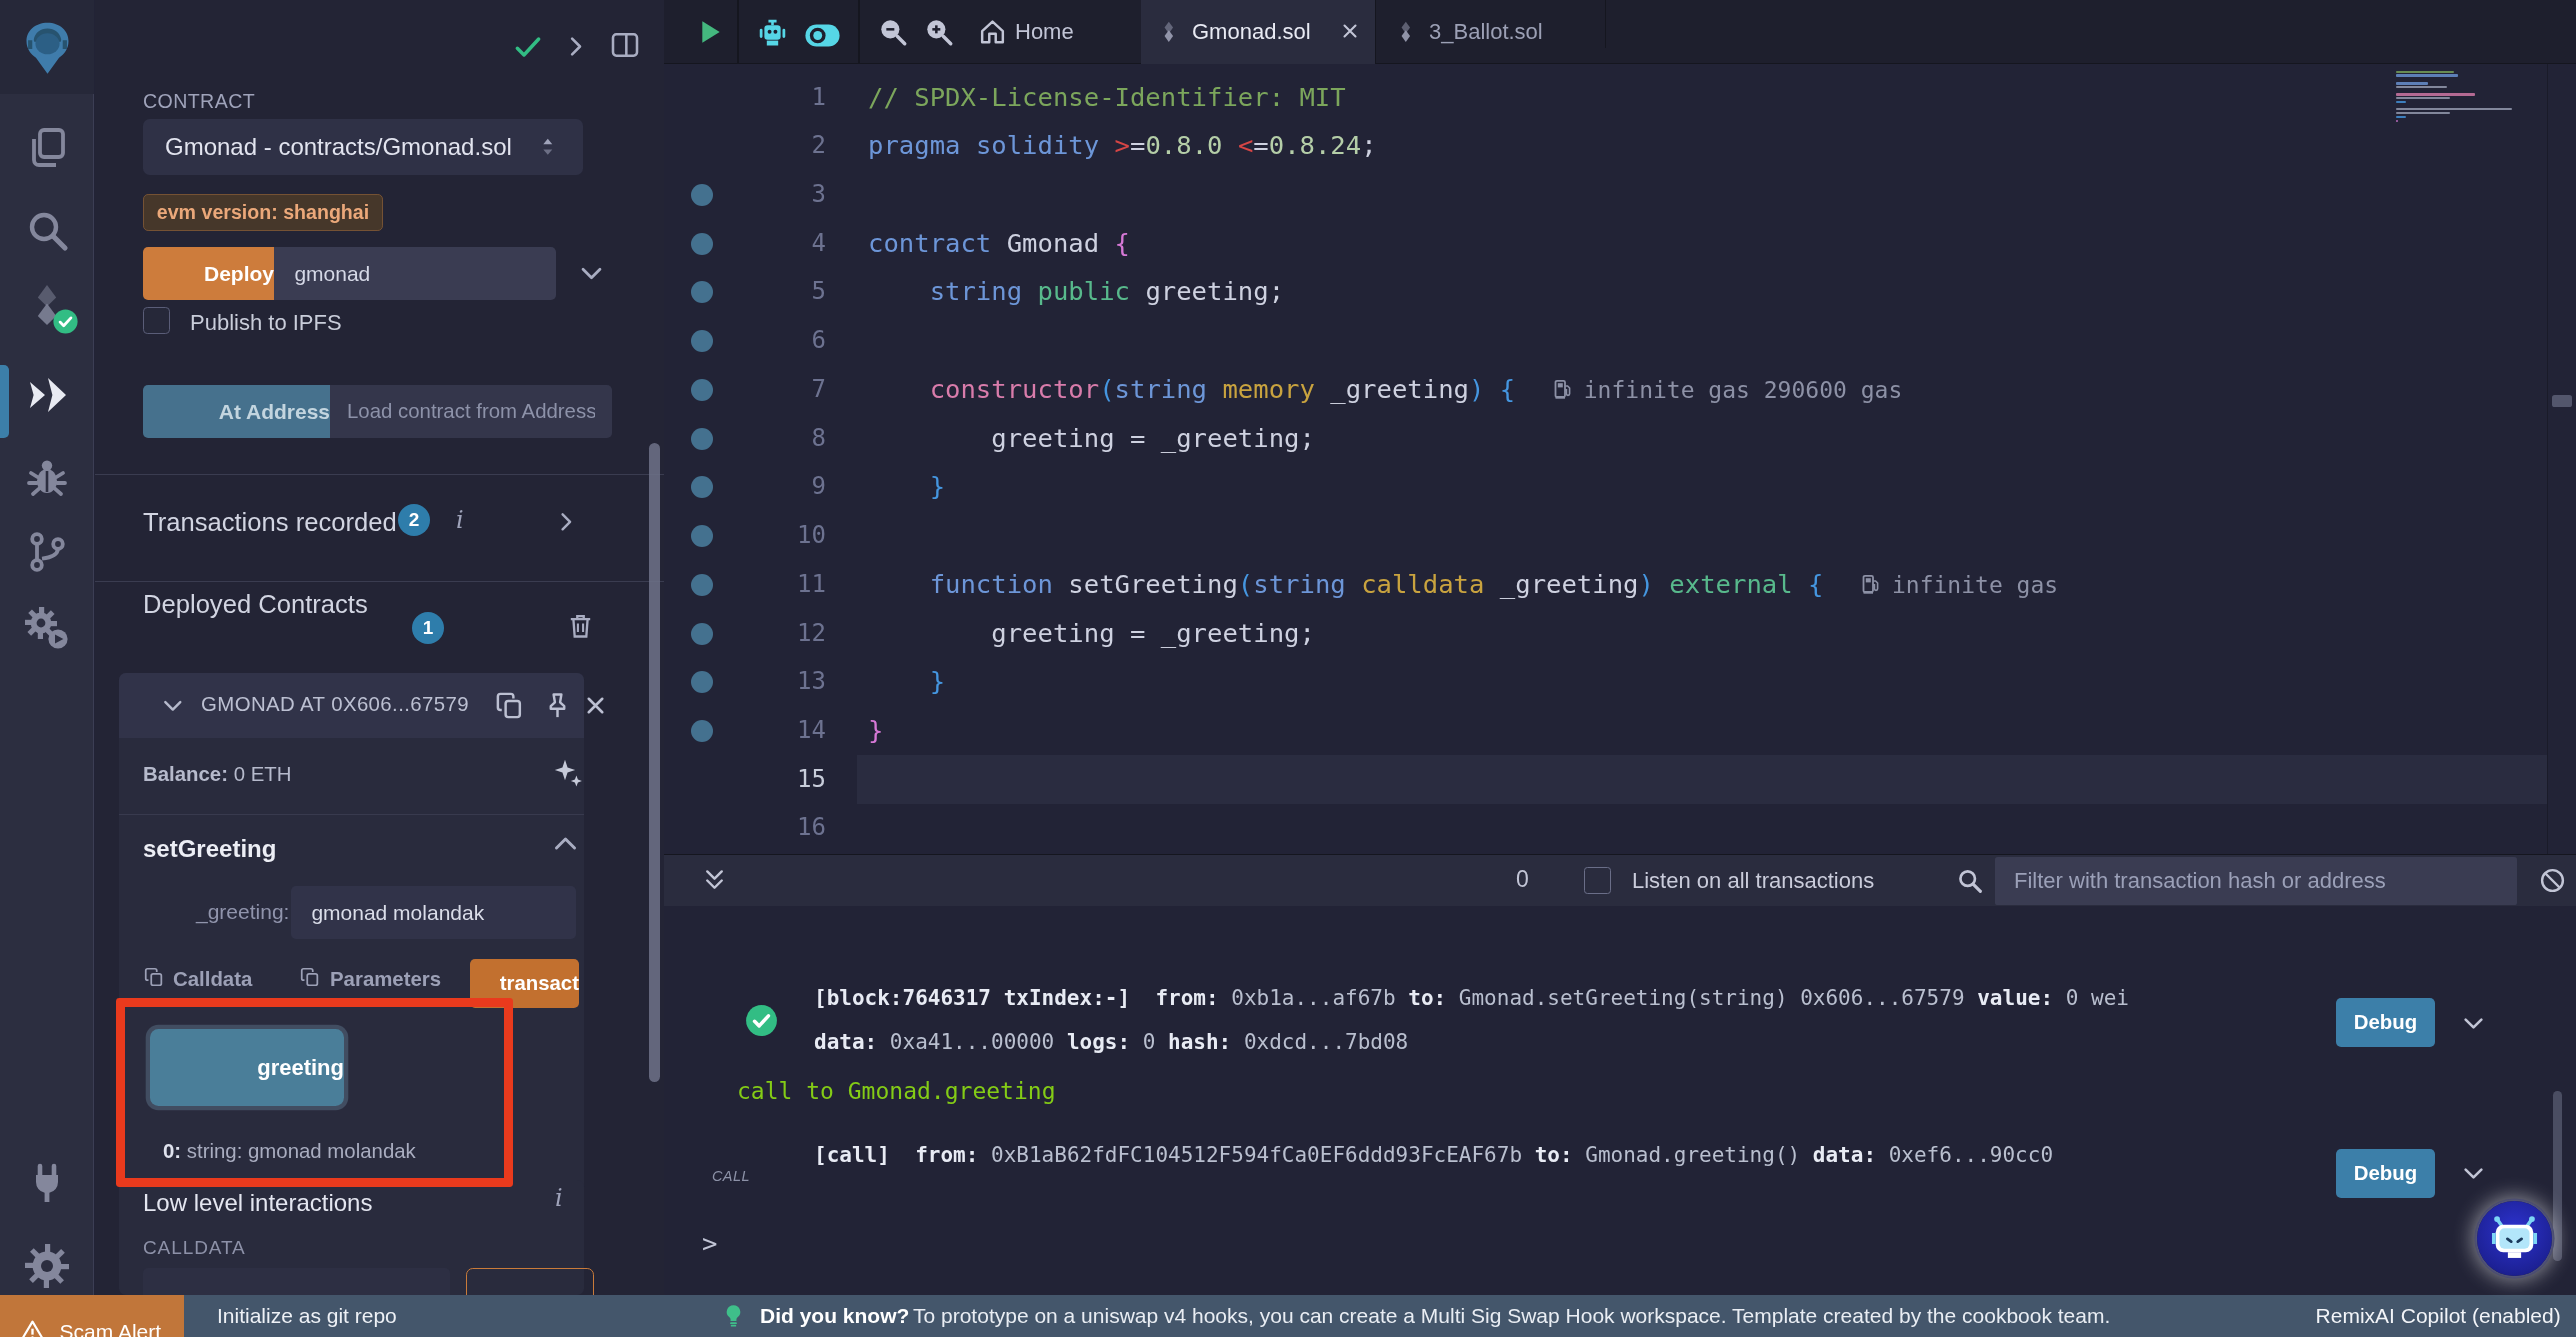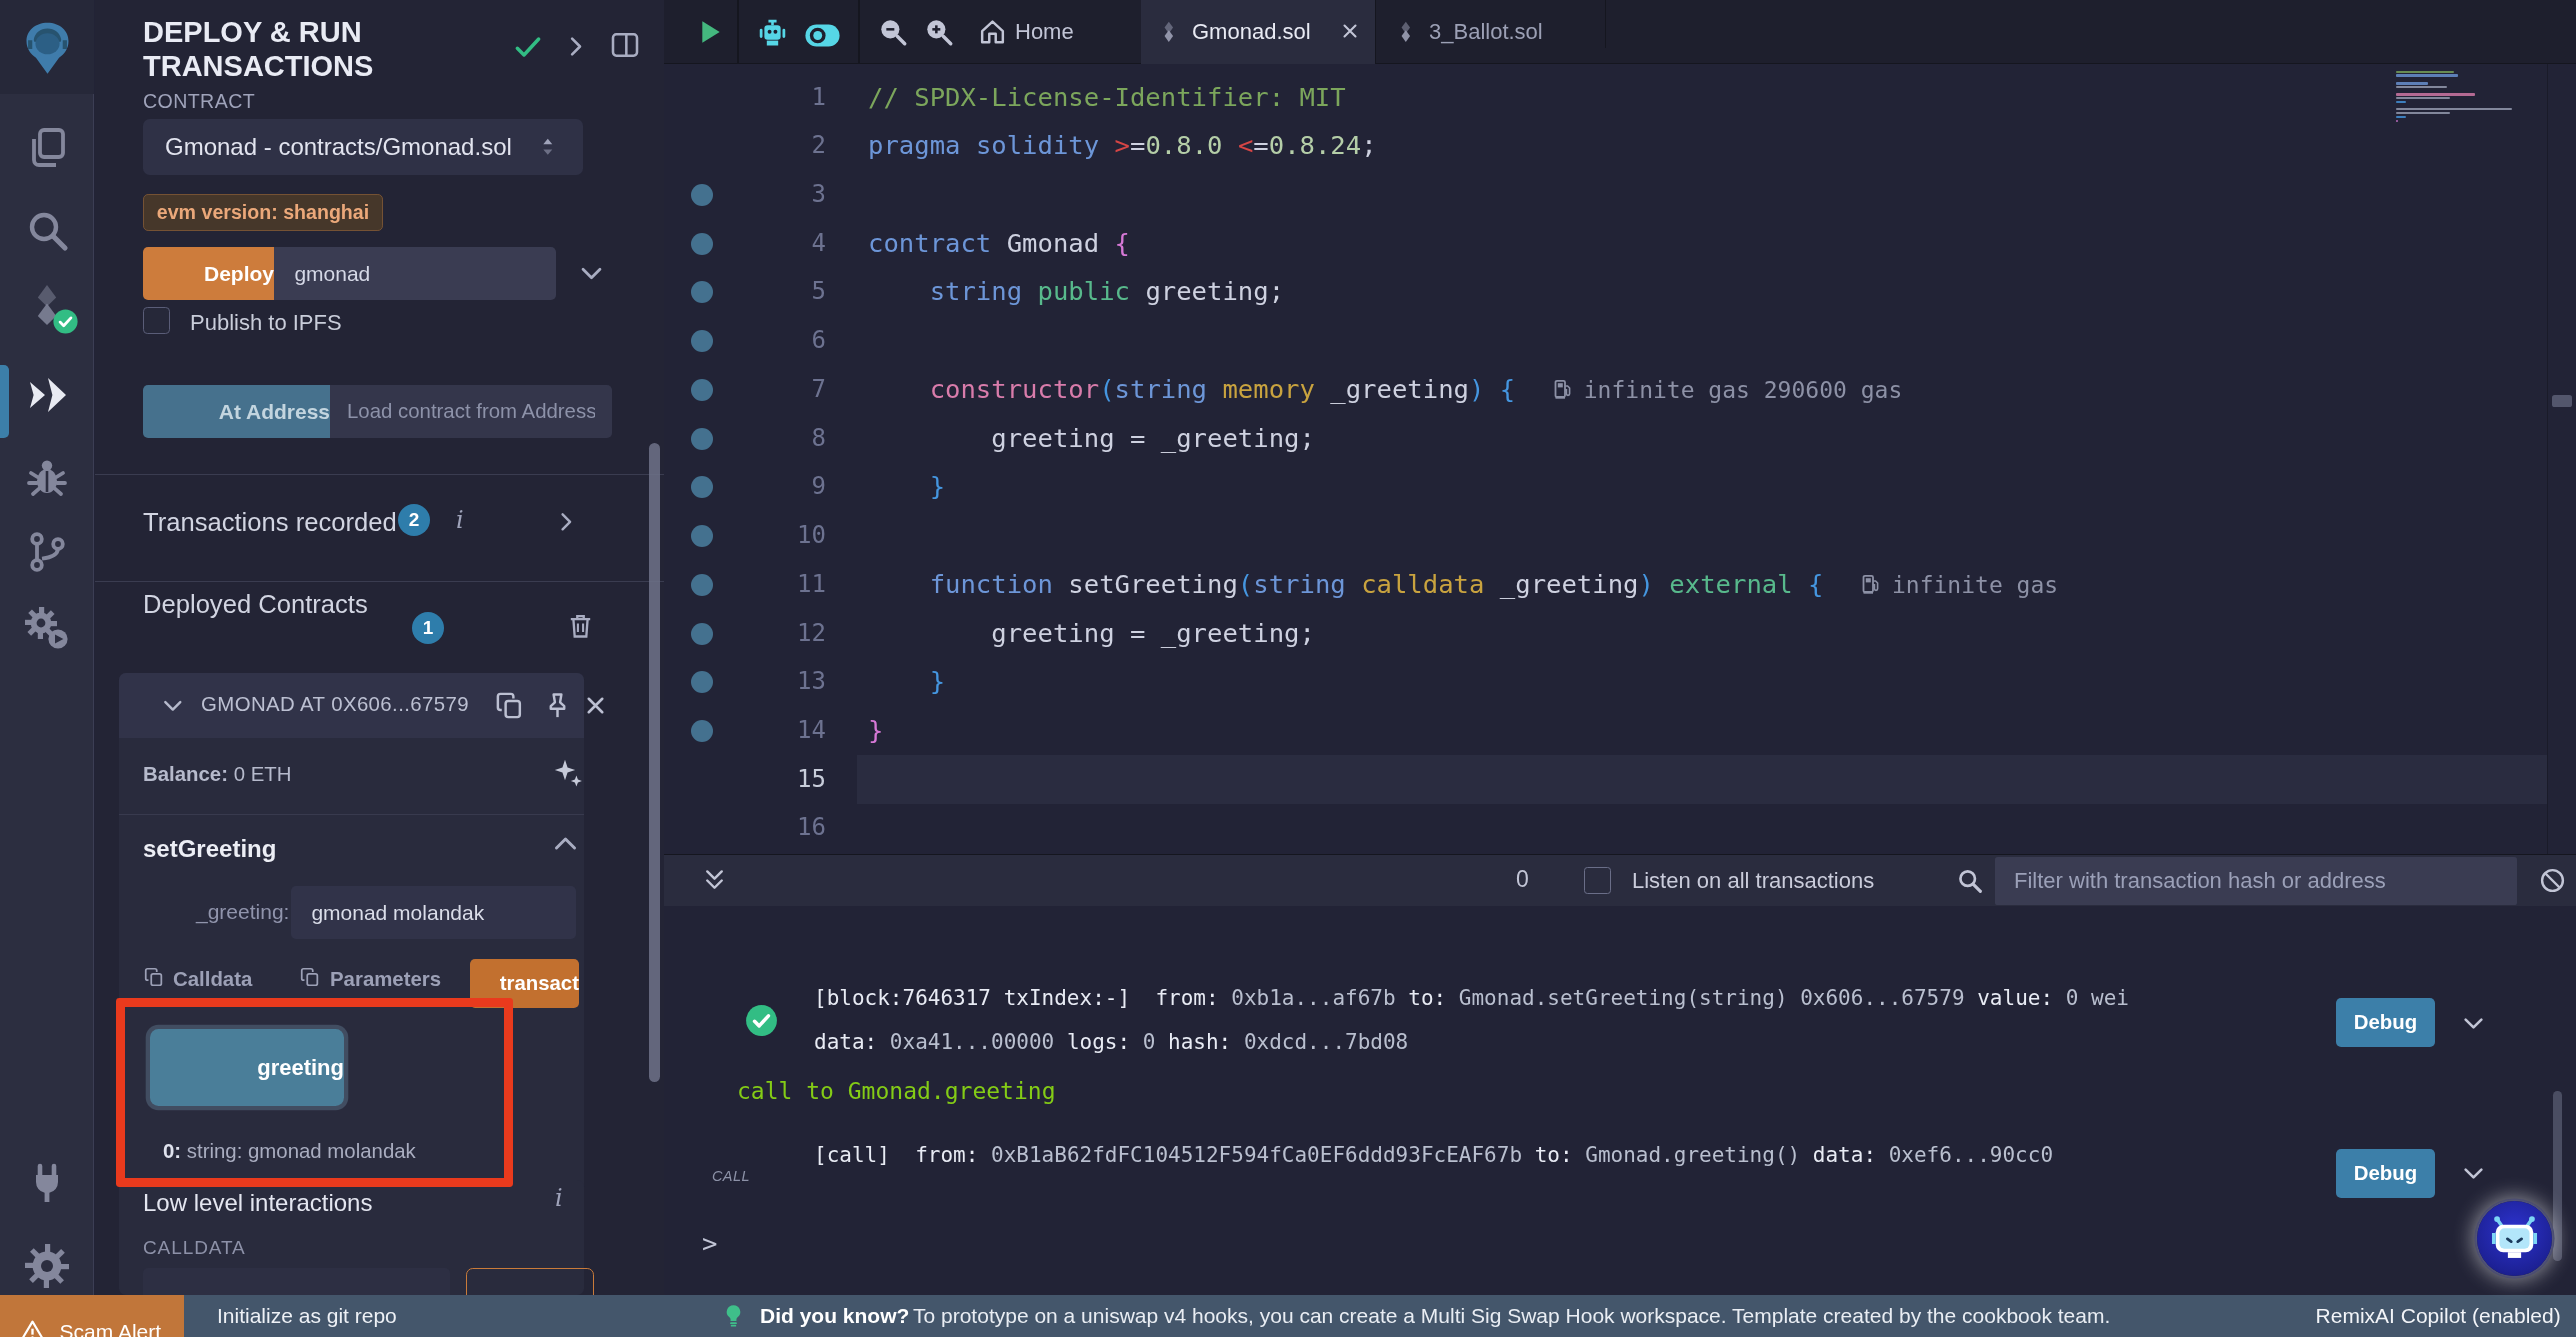--- a/index.html
+++ b/index.html
@@ -96,21 +96,21 @@
   #t-check { position:absolute; left:920px; top:12px; width:27px; height:27px; border:1.7px solid #6a6e88; border-radius:3.4px; }
   #t-listen { position:absolute; left:968px; top:12.8px; font-size:22px; color:#caccdb; }
   #t-search { position:absolute; left:1291px; top:11px; width:29px; height:29px; color:#c2c5d6; }
   #t-filter { position:absolute; left:1331px; top:1.7px; width:522px; height:48px; background:#3a3c52; border:none; border-radius:2.6px; font-size:22px; padding:0 19px; color:#cfd3e2; }
   #t-ban { position:absolute; left:1874px; top:11px; width:29px; height:29px; color:#c2c5d6; }
   #t-dblchev { position:absolute; left:36px; top:11px; width:29px; height:29px; color:#c2c5d6; }
   .tmono { font-family:"DejaVu Sans Mono",monospace; }
   #t-pending { position:absolute; left:77px; top:19px; z-index:1; font-size:21px; color:#b3b8ca; }
   .term-entry .e-icon { position:absolute; left:79px; width:37px; height:37px; }
   .term-entry .e-text { position:absolute; left:150px; font-size:21px; line-height:44px; color:#b9bfcf; white-space:pre; }
-  .tt-b { color:#e8ebf4; font-weight:normal; }
+  .tt-b { color:#e8ebf4; font-weight:bold; }
   .tt-n { color:#b9bfcf; }
   .debug-btn { position:absolute; left:1672px; width:99px; height:49px; background:#3c7fa9; border:none; border-radius:5.1px; color:#fff; font-size:20.4px; font-weight:bold; }
   .e-chev { position:absolute; left:1796px; width:27px; height:27px; color:#c2c5d6; }
   #t-callline { position:absolute; left:73px; top:223px; font-size:23px; color:#84cc16; }
   #call-tag { position:absolute; left:48px; top:313px; font-size:14.5px; font-style:italic; color:#8d92a8; letter-spacing:0.4px; }
   #t-prompt { position:absolute; left:38px; top:373px; font-size:25.6px; color:#c2c5d6; }
   #t-thumb { position:absolute; left:1889px; top:236px; width:9.4px; height:170px; background:#4a4d62; border-radius:4.3px; }
 
   
   #copilot { position:absolute; left:2477px; top:1201px; width:75px; height:75px; border-radius:50%;
@@ -215,21 +215,20 @@
                 <rect x="11" y="1" width="2.6" height="5" transform="rotate(270 12 12)"></rect>
                 <rect x="11" y="1" width="2.6" height="5" transform="rotate(315 12 12)"></rect>
               </g>
               <circle cx="12" cy="12" r="7.2"></circle>
             </g>
             <circle cx="12" cy="12" r="3" fill="#2c2e40"></circle>
           </svg></span></div>
   </aside>
 
   <section id="panel">
-    <h1 id="panel-title">DEPLOY &amp; RUN TRANSACTIONS</h1>
     <span class="hdr-ico" style="left:417px;top:31px;width:32px;height:32px"><span class="ico"><svg viewBox="0 0 24 24" xmlns="http://www.w3.org/2000/svg">
             <path d="M4 13l5 5L20 6" stroke="#32bd84" stroke-width="2.6" fill="none" stroke-linecap="round" stroke-linejoin="round"></path>
           </svg></span></span>
     <span class="hdr-ico" style="left:467px;top:33px;width:27px;height:27px"><span class="ico"><svg viewBox="0 0 24 24" xmlns="http://www.w3.org/2000/svg">
             <path d="M9 5l7 7-7 7" fill="none" stroke="currentColor" stroke-width="2.3" stroke-linecap="round" stroke-linejoin="round"></path>
           </svg></span></span>
     <span class="hdr-ico" style="left:514px;top:29px;width:32px;height:32px"><span class="ico"><svg viewBox="0 0 24 24" xmlns="http://www.w3.org/2000/svg">
             <rect x="3" y="4" width="18" height="16" rx="2.5" fill="none" stroke="currentColor" stroke-width="1.9"></rect>
             <line x1="13" y1="4" x2="13" y2="20" stroke="currentColor" stroke-width="1.9"></line>
           </svg></span></span>

